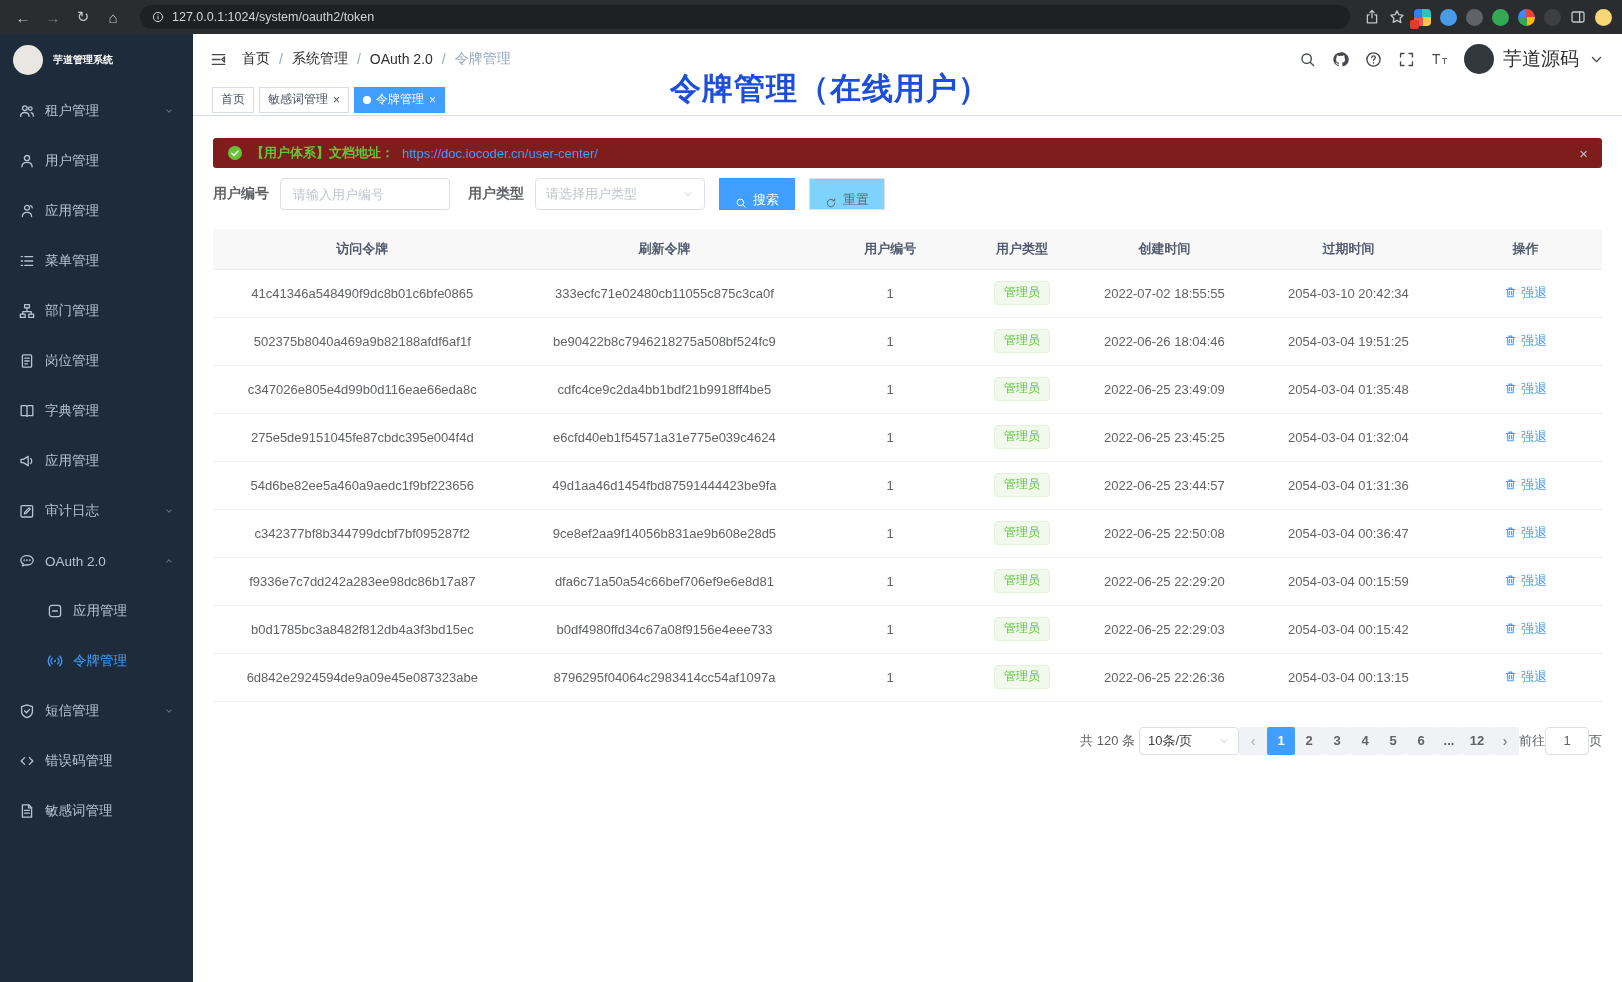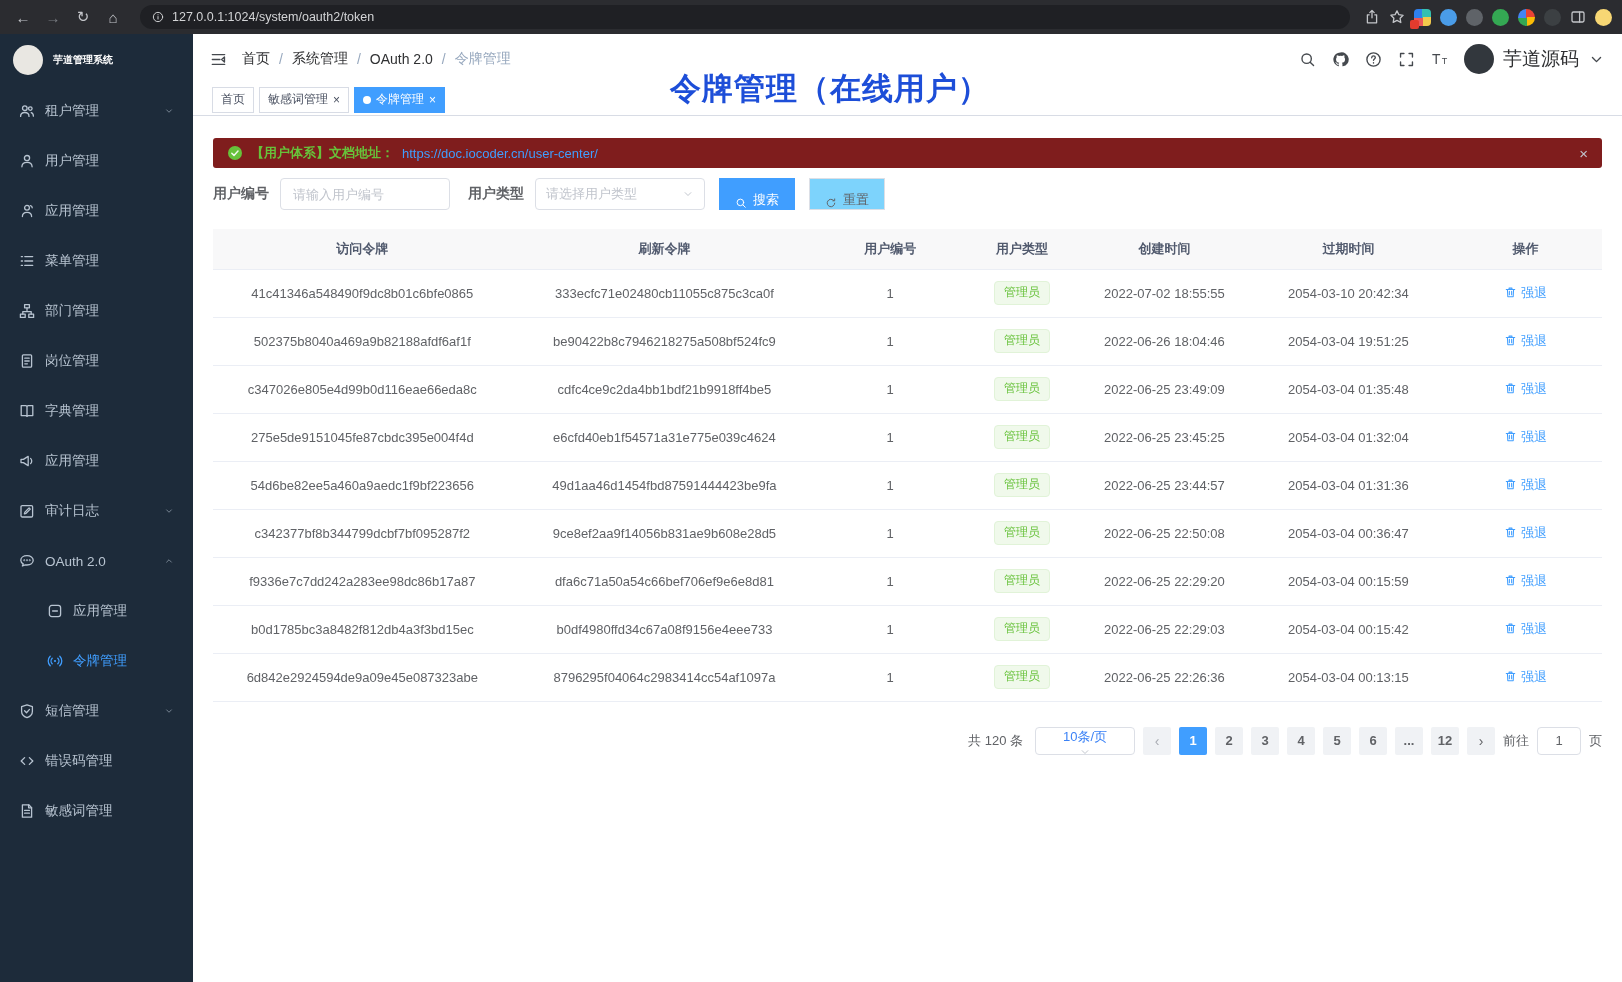--- a/index.html
+++ b/index.html
@@ -79,23 +79,23 @@
   .btn-primary { background:var(--accent); color:#fff; border:1px solid var(--accent); margin-right:14px; }
   .btn-plain { background:#7dd3fc; color:#606266; border:1px solid #dcdfe6; }
 
   table { width:100%; border-collapse:collapse; margin-top:19px; table-layout:fixed; }
   thead th { height:40px; background:#f8f8f9; color:#515a6e; font-weight:bold; font-size:13px; border-bottom:1px solid #ebeef5; text-align:center; }
   tbody td { height:48px; border-bottom:1px solid #ebeef5; text-align:center; font-size:13px; color:#606266; overflow:hidden; white-space:nowrap; }
   .badge { display:inline-block; padding:3px 9px; font-size:12px; color:var(--success); background:#f0f9eb; border:1px solid #e1f3d8; border-radius:4px; line-height:1.3; }
   .action { color:var(--accent); display:inline-flex; align-items:center; gap:4px; cursor:pointer; }
   .action .ico { width:13px; height:13px; }
 
-  .pagination { display:flex; align-items:center; justify-content:flex-end; gap:8px; margin-top:25px; font-size:13px; color:#606266; }
+  .pagination { display:flex; align-items:center; justify-content:flex-end; gap:0; margin-top:25px; font-size:13px; color:#606266; }
   .pg-total { margin-right:4px; }
-  .pg-size { width:100px; height:28px; border:1px solid #dcdfe6; border-radius:4px; display:flex; align-items:center; justify-content:space-between; padding:0 8px; color:#3b82f6; cursor:pointer;flex-direction:column; }
+  .pg-size { width:100px; height:28px; border:1px solid #dcdfe6; border-radius:4px; display:flex; align-items:center; justify-content:space-between; padding:0 8px; color:#404040; cursor:pointer; }
   .pg-size .caret { color:#c0c4cc; display:flex; }
   .page-btn { min-width:28px; height:28px; background:#f0f2f5; border-radius:2px; display:inline-flex; align-items:center; justify-content:center; font-size:13px; font-weight:600; color:#606266; cursor:pointer; padding:0 4px; }
   .page-btn.active { background:var(--accent); color:#fff; }
   .page-btn.arrow { font-weight:normal; font-size:14px; }
   .page-btn.prev { color:#a8abb2; }
   .goto-input { width:44px; height:28px; border:1px solid #dcdfe6; border-radius:4px; text-align:center; font-size:13px; color:#606266; outline:none; }
 </style>
 </head>
 <body>
 

